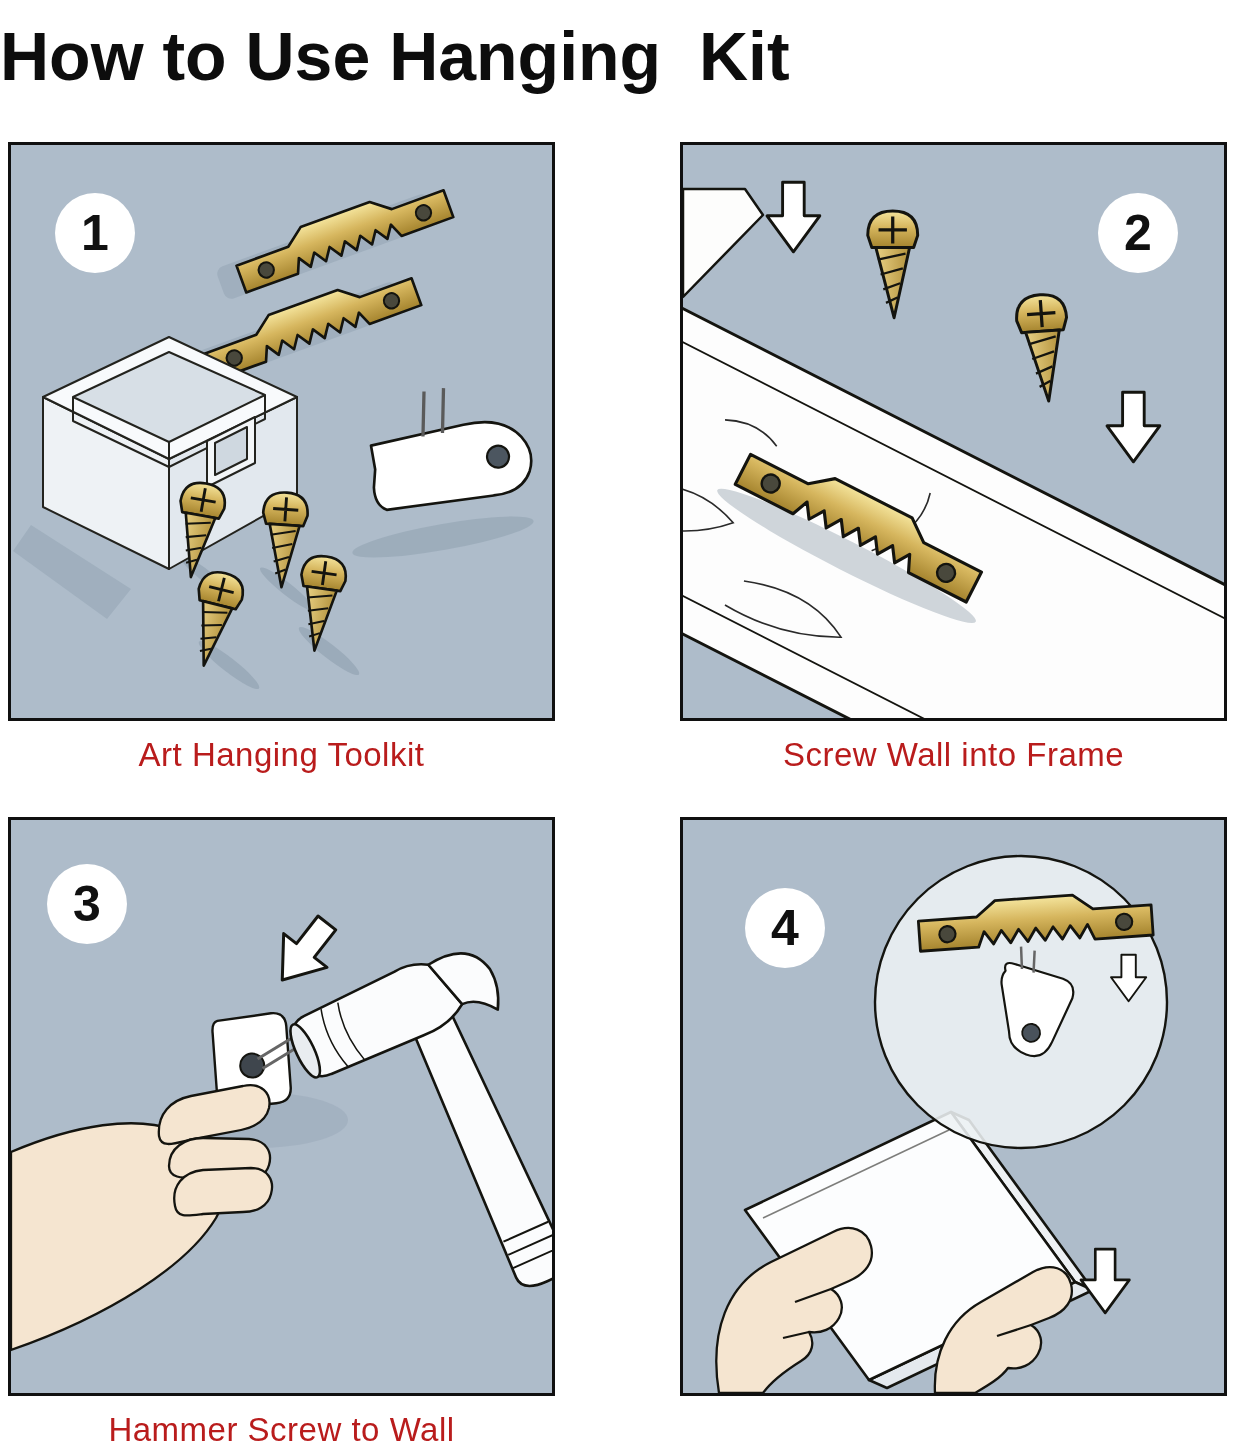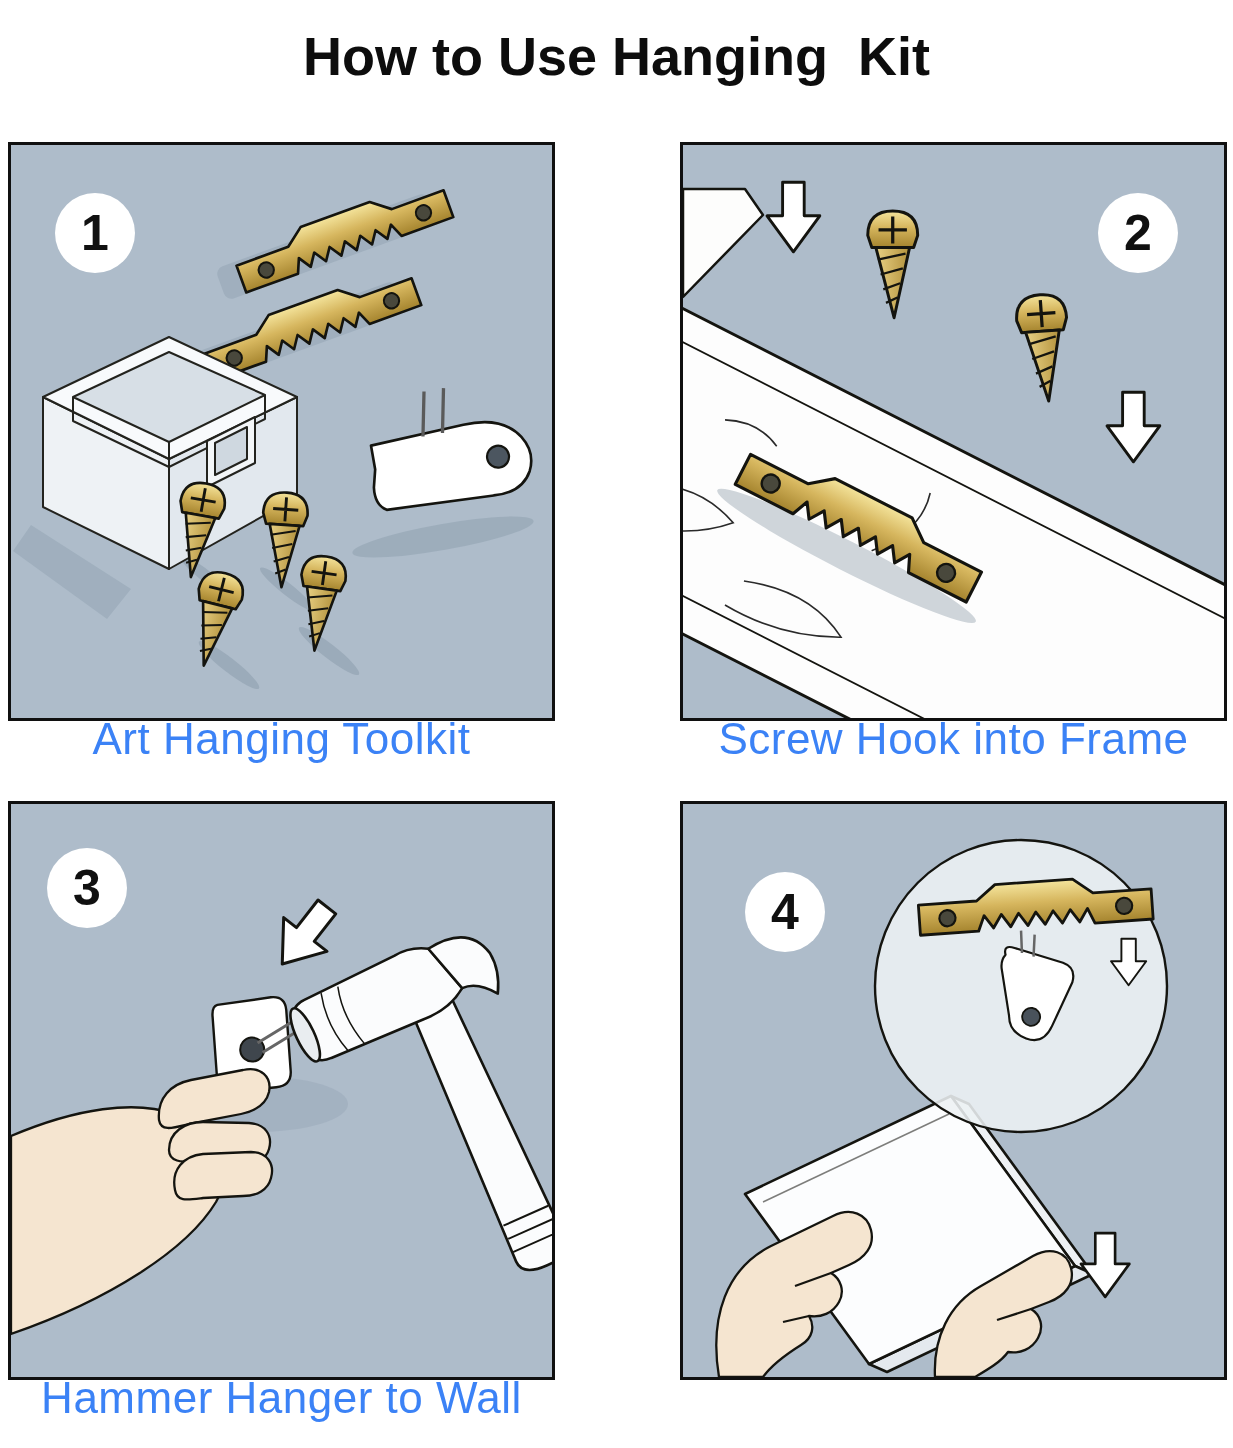--- a/index.html
+++ b/index.html
@@ -1,31 +1,31 @@
 <!DOCTYPE html>
 <html><head>
 <meta charset="utf-8">
 <style>
   html,body{margin:0;padding:0;background:#ffffff;}
   body{width:1233px;height:1448px;overflow:hidden;font-family:"Liberation Sans",sans-serif;color:#0d0d0d;}
-  h1.title{margin:14px 0 0;text-align:center;font-size:54px;line-height:84px;font-weight:700;
+  h1.title{margin:14px 0 0;font-size:68px;line-height:84px;font-weight:700;
            letter-spacing:0;white-space:pre;color:#0d0d0d;}
   .grid{margin-top:44px;display:grid;grid-template-columns:547px 547px;justify-content:space-between;
         row-gap:44px;padding:0 6px 0 8px;}
   figure.step{margin:0;}
   .panel{position:relative;width:547px;height:579px;box-sizing:border-box;border:3px solid #101010;
          background:#aebcca;overflow:hidden;}
   .panel svg{display:block;width:541px;height:573px;}
   .badge{position:absolute;width:80px;height:80px;border-radius:50%;background:#ffffff;
          display:flex;align-items:center;justify-content:center;font-size:50px;font-weight:700;color:#101010;}
   .badge.p1{left:44px;top:48px;}
   .badge.p2{right:46px;top:48px;}
   .badge.p3{left:36px;top:44px;}
   .badge.p4{left:62px;top:68px;}
-  figcaption.caption{margin-top:0;text-align:center;font-size:44px;line-height:36px;color:#3b82f6;
+  figcaption.caption{margin-top:16px;text-align:center;font-size:33px;line-height:36px;color:#b91c1c;
          letter-spacing:.5px;}
 </style>
 </head>
 <body>
 
 <svg width="0" height="0" style="position:absolute" aria-hidden="true">
 <defs>
   <linearGradient id="gold" x1="0" y1="0" x2="0" y2="1">
     <stop offset="0" stop-color="#f4e49c"></stop>
         <stop offset="0.45" stop-color="#d6b65e"></stop>
@@ -123,21 +123,21 @@
         </g>
 
         <use href="#screw" transform="translate(178,62) scale(1.35)"></use>
         <use href="#screw" transform="translate(325,148) rotate(-4) scale(1.35)"></use>
 
         <use href="#arrowDown" transform="translate(84,36) scale(1.2)"></use>
         <use href="#arrowDown" transform="translate(424,246) scale(1.2)"></use>
       </svg>
       <div class="badge p2">2</div>
     </div>
-    <figcaption class="caption">Screw Hook into Frame</figcaption>
+    <figcaption class="caption">Screw Wall into Frame</figcaption>
   </figure>
 
   <figure class="step">
     <div class="panel">
       <svg viewBox="0 0 541 573">
 
         <use href="#arrowDown" transform="translate(295,85) rotate(38) scale(1.25)"></use>
 
         <ellipse cx="245" cy="300" rx="92" ry="28" fill="#9aaab9" opacity=".55"></ellipse>
 
@@ -162,21 +162,21 @@
           <g transform="translate(296,230) rotate(-25)">
             <path d="M12,-32 Q-10,-32 -10,0 Q-10,32 12,32 L112,36 Q140,38 160,24 L146,-26 Q130,-36 112,-34 Z"></path>
             <path d="M146,-26 Q192,-32 200,4 Q202,24 190,44 Q176,24 160,24 L146,-26 Z"></path>
             <ellipse cx="-2" cy="0" rx="9" ry="29" fill="#e9edf0"></ellipse>
             <path d="M30,-31 Q21,0 30,32 M48,-30 Q39,0 48,33" fill="none" stroke-width="1.5"></path>
           </g>
         </g>
       </svg>
       <div class="badge p3">3</div>
     </div>
-    <figcaption class="caption">Hammer Hanger to Wall</figcaption>
+    <figcaption class="caption">Hammer Screw to Wall</figcaption>
   </figure>
 
   <figure class="step">
     <div class="panel">
       <svg viewBox="0 0 541 573">
 
         <g stroke="#14140f" stroke-width="2.6" stroke-linejoin="round">
           <polygon points="268,292 286,300 410,470 392,462" fill="#eef1f4"></polygon>
           <polygon points="392,462 410,470 204,568 186,560" fill="#e4e9ee"></polygon>
           <polygon points="62,390 268,292 392,462 186,560" fill="#fcfdfe"></polygon>

